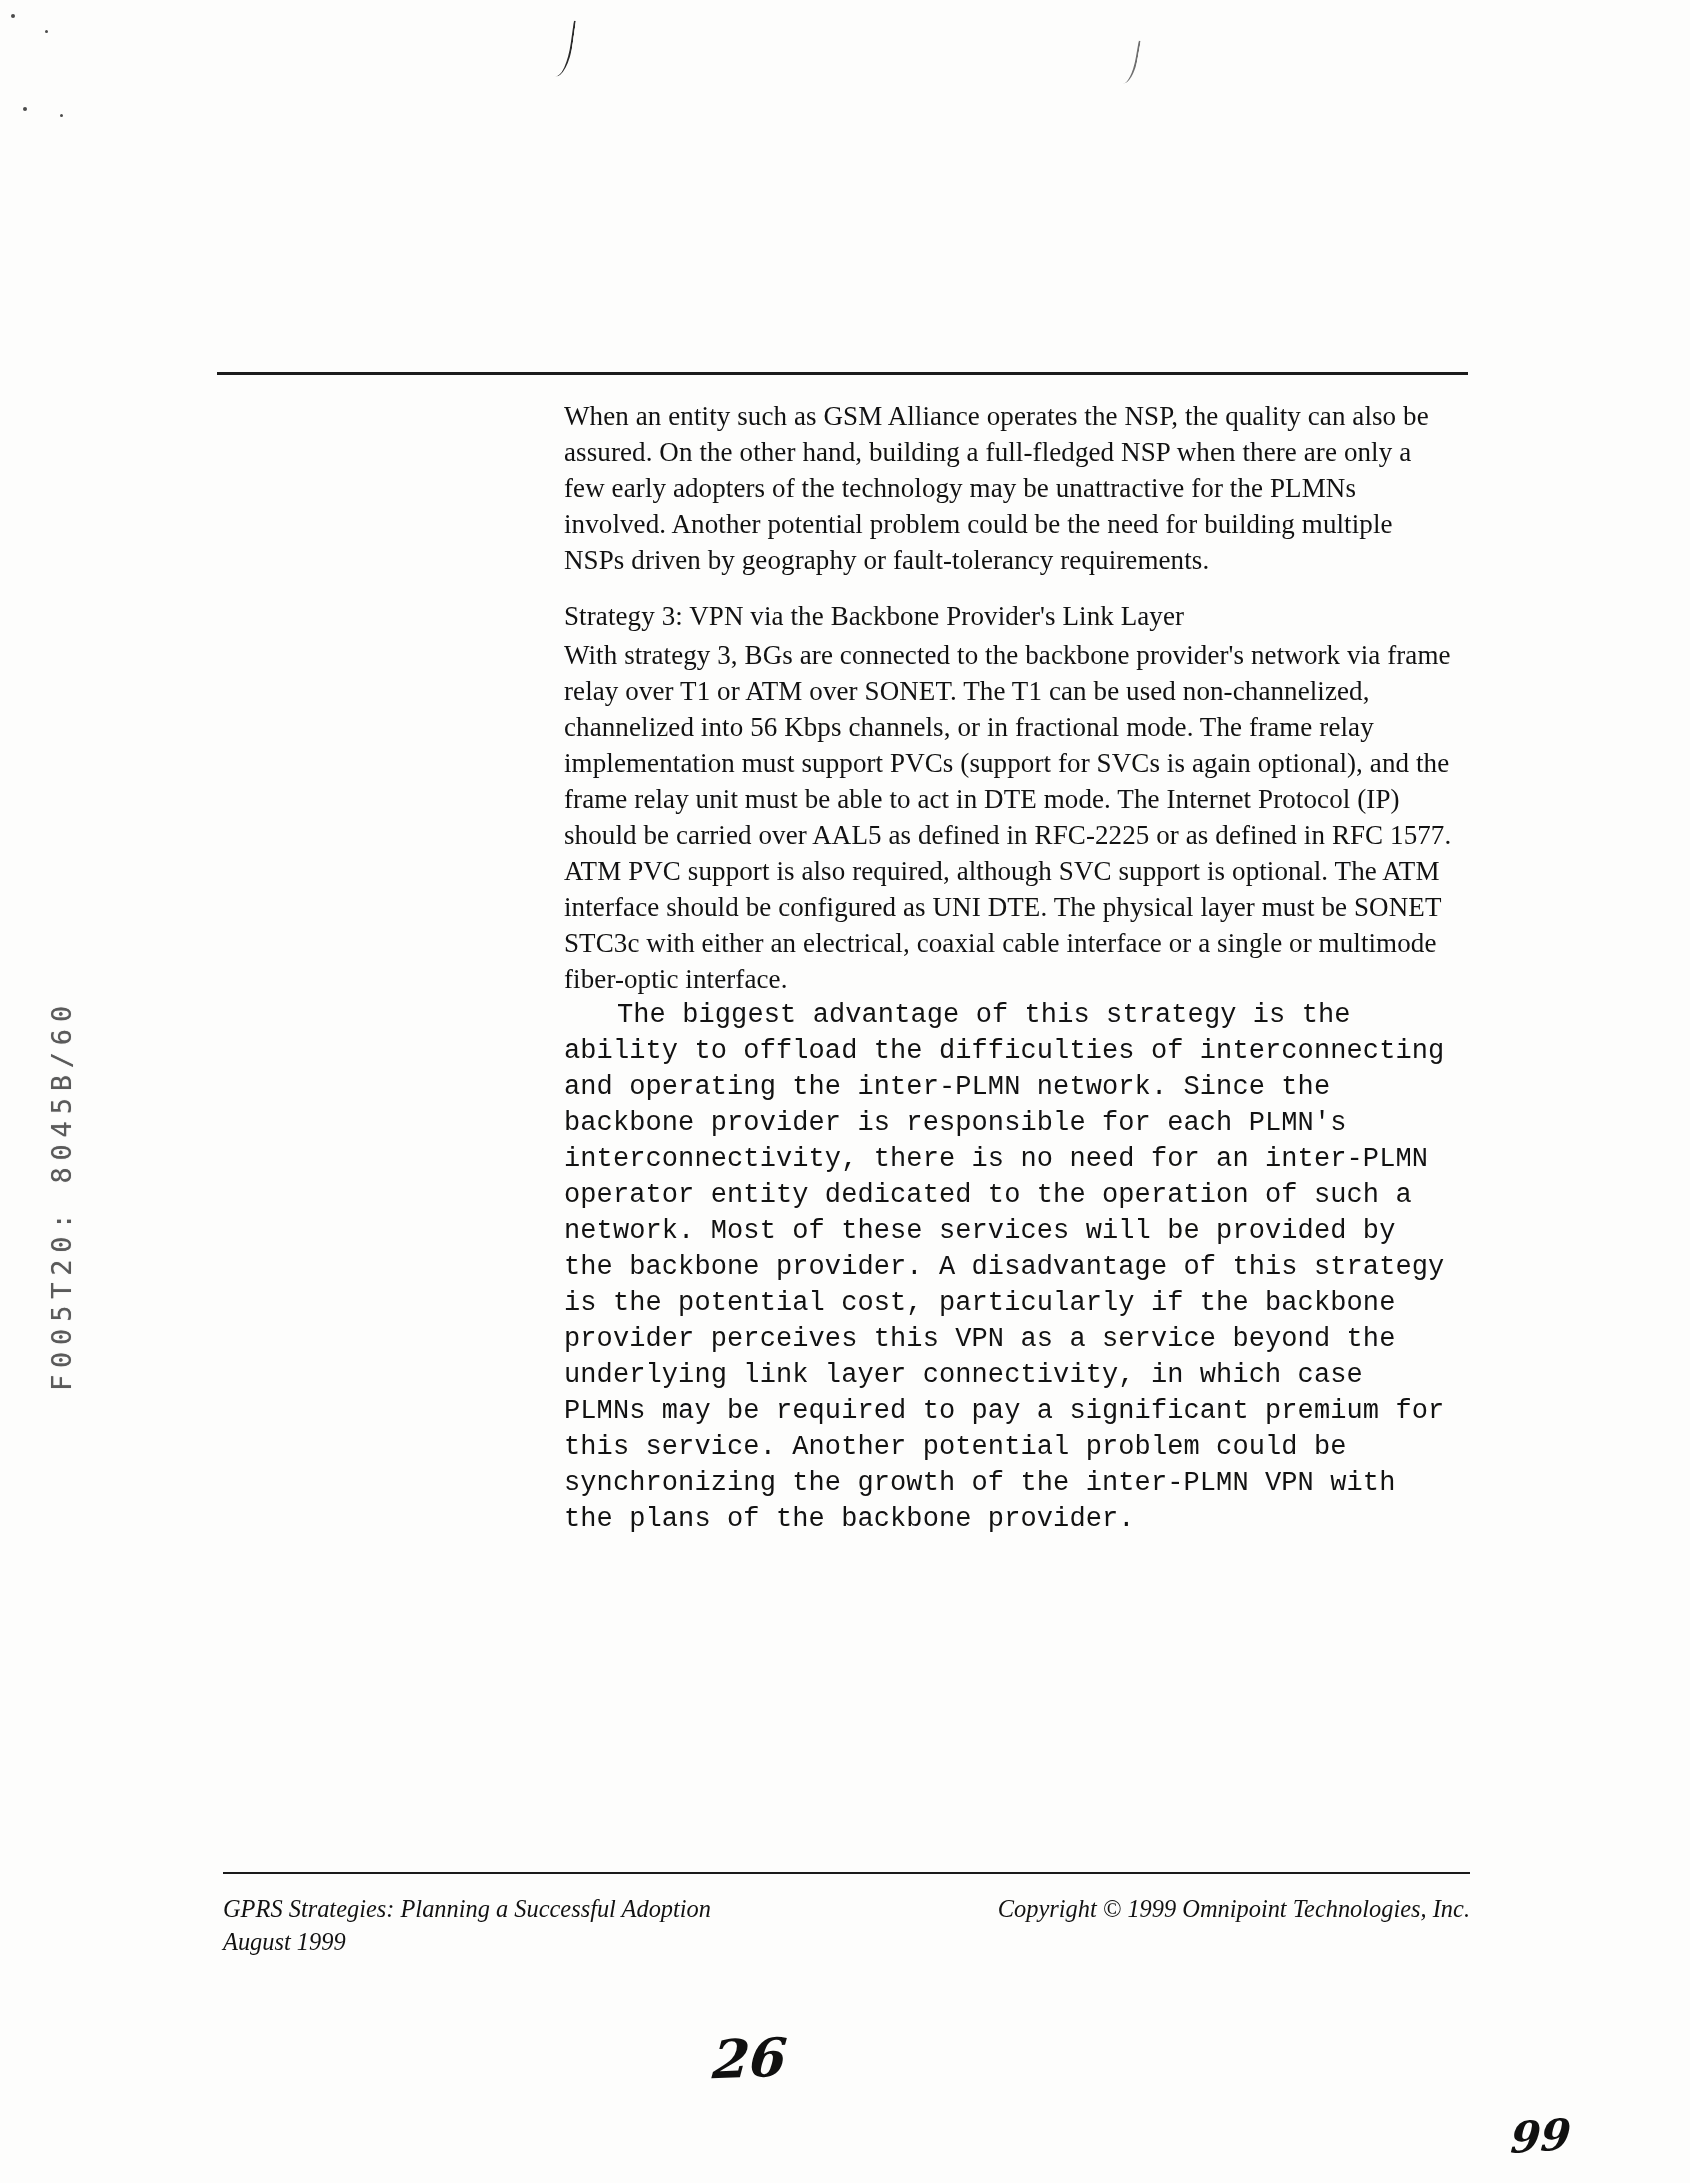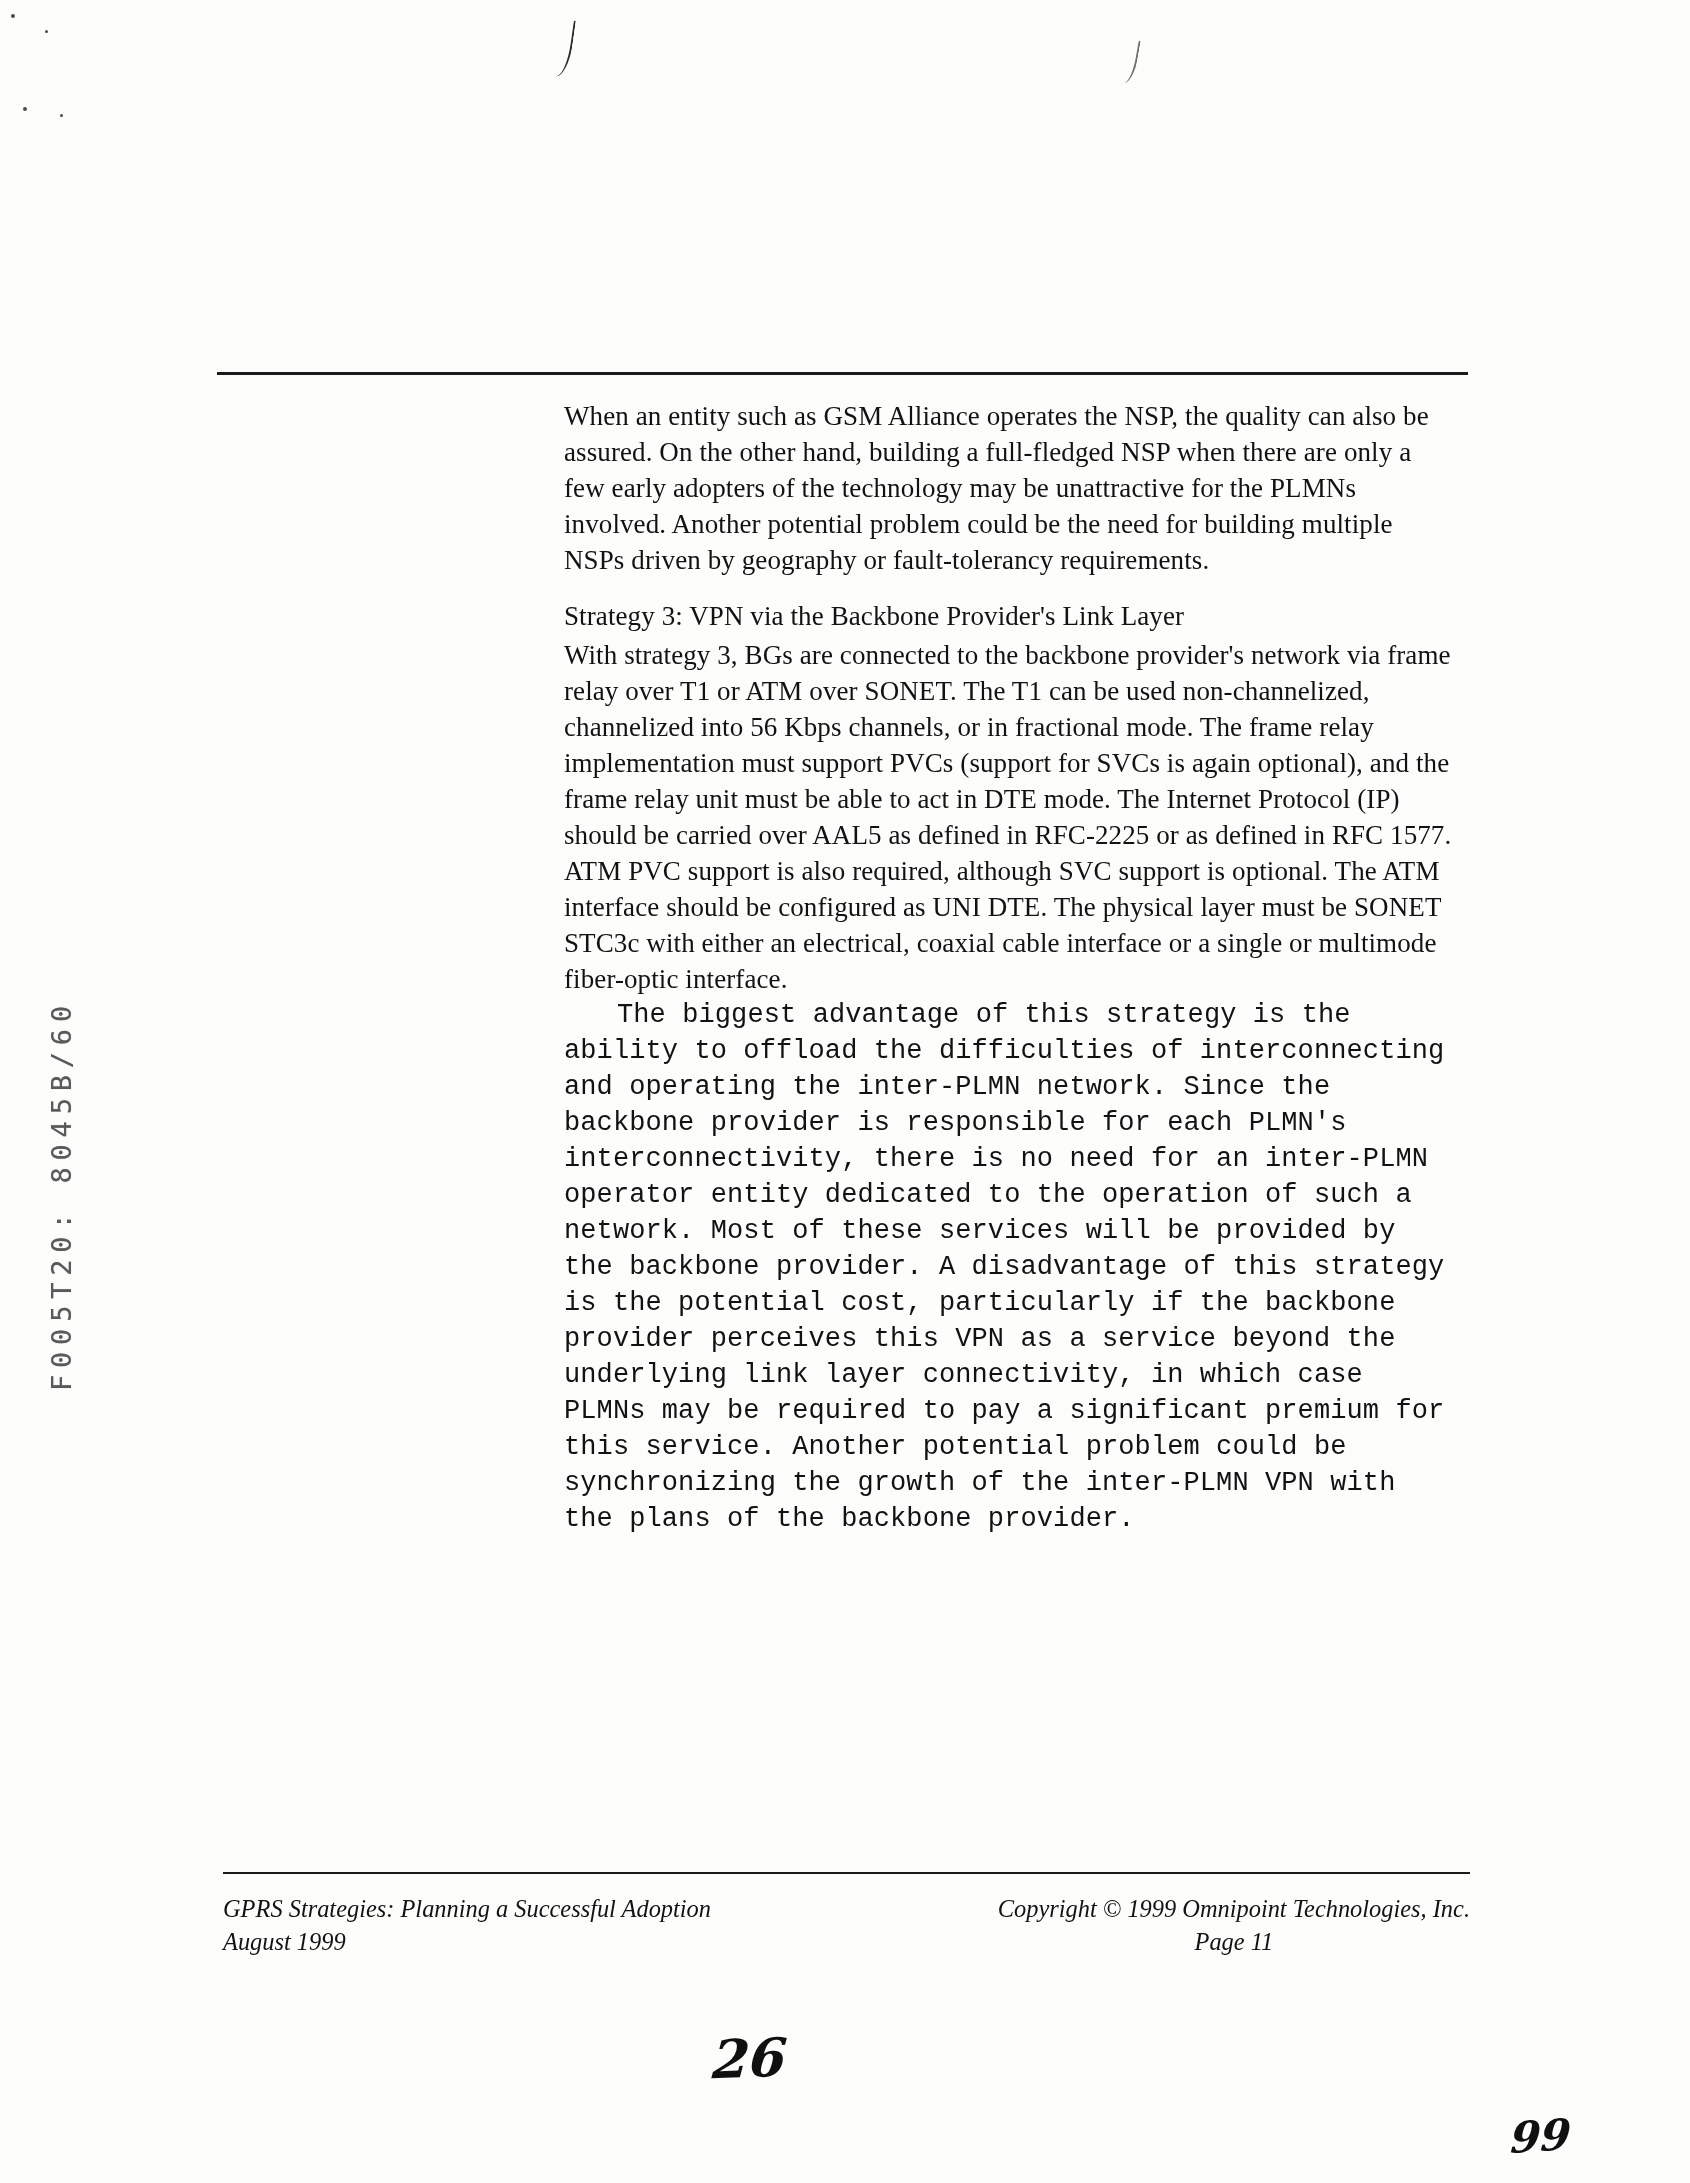--- a/index.html
+++ b/index.html
@@ -76,21 +76,21 @@
     width: 1247px;
     border-top: 2.7px solid #1a1a1a;
     padding-top: 18px;
     display: flex;
     justify-content: space-between;
     font-style: italic;
     font-size: 24.4px;
     line-height: 33px;
   }
   .footer-left { text-align: left; }
-  .footer-right { text-align: center; }
+  .footer-right { text-align: left; }
 
   
   .handwritten-center {
     position: absolute;
     left: 713px;
     top: 2027px;
     font-family: "DejaVu Serif", serif;
     font-style: italic;
     font-size: 53px;
     font-weight: bold;
@@ -166,21 +166,20 @@
     <p class="indent-first">The biggest advantage of this strategy is the ability to offload the difficulties of interconnecting and operating the inter-PLMN network. Since the backbone provider is responsible for each PLMN's interconnectivity, there is no need for an inter-PLMN operator entity dedicated to the operation of such a network. Most of these services will be provided by the backbone provider. A disadvantage of this strategy is the potential cost, particularly if the backbone provider perceives this VPN as a service beyond the underlying link layer connectivity, in which case PLMNs may be required to pay a significant premium for this service. Another potential problem could be synchronizing the growth of the inter-PLMN VPN with the plans of the backbone provider.</p>
   </div>
 
   <div class="footer">
     <div class="footer-left">
       <div>GPRS Strategies: Planning a Successful Adoption</div>
       <div>August 1999</div>
     </div>
     <div class="footer-right">
       <div>Copyright © 1999 Omnipoint Technologies, Inc.</div>
-      <div>Page 11</div>
     </div>
   </div>
 
   <div class="handwritten-center">26</div>
   <div class="handwritten-corner">99</div>
 
 </div>
 
 
 </body></html>

